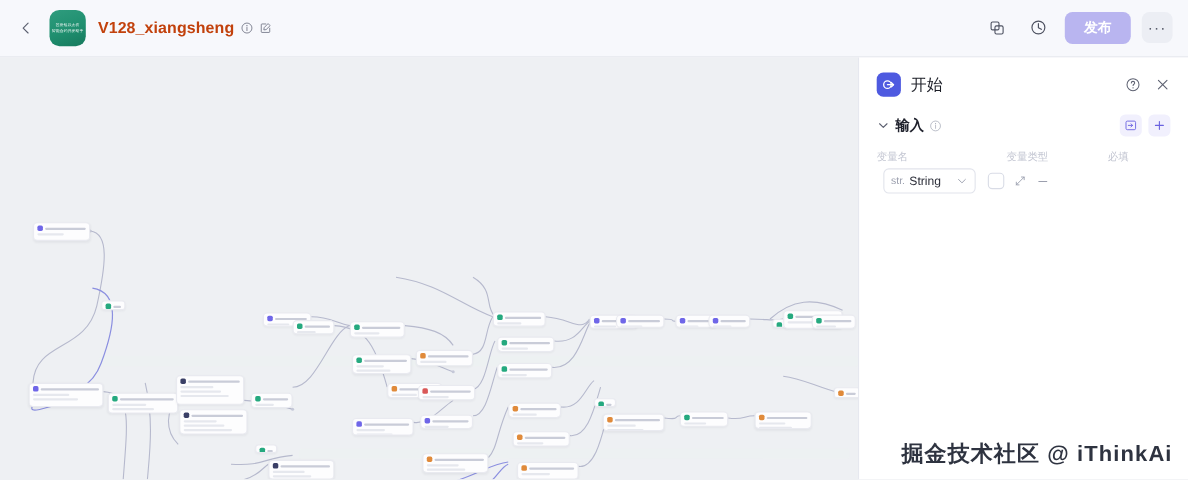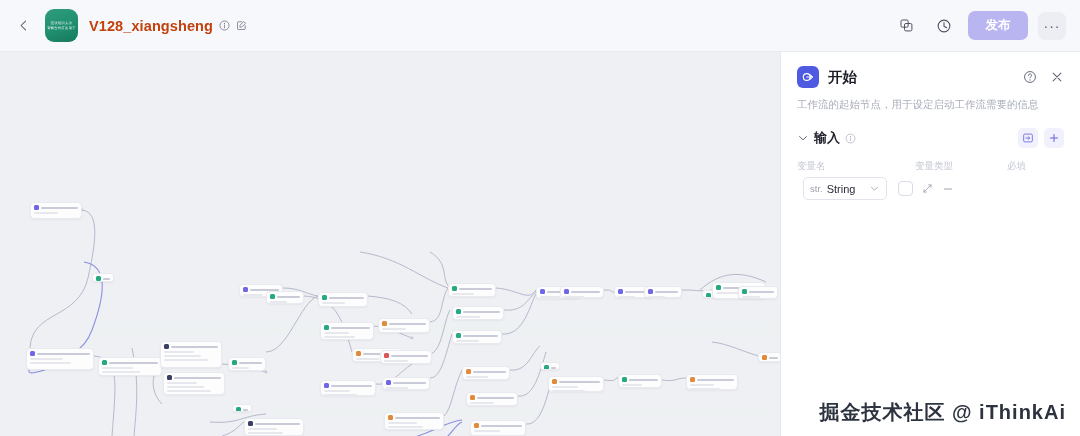--- a/index.html
+++ b/index.html
@@ -39,21 +39,21 @@
   .title-row { display: flex; align-items: center; gap: 6px; }
   .title-text { font-size: 14.5px; font-weight: 700; color: #c2410c; letter-spacing: .1px; }
   .t-icon { color: #6b6f80; display: inline-flex; align-items: center; cursor: pointer; }
   .meta-row { display: flex; align-items: center; gap: 5px; }
   .save-badge {
     font-size: 10px; color: #6f7383; background: #eceef4;
     padding: 1px 5px; border-radius: 3px; line-height: 13px;
   }
   .save-time { font-size: 10px; color: #8d91a0; }
 
-  .header-right { margin-left: auto; display: flex; align-items: center; gap: 10px; }
+  .header-right { margin-left: auto; display: flex; gap: 10px; }
   .h-icon-btn {
     width: 28px; height: 28px; border-radius: 7px;
     display: flex; align-items: center; justify-content: center;
     color: #4d5160; cursor: pointer;
   }
   .publish-btn {
     height: 29px; min-width: 60px; padding: 0 16px;
     background: #b9b5f0; color: #ffffff;
     border-radius: 7px; font-size: 12.5px; font-weight: 600;
     display: flex; align-items: center; justify-content: center; cursor: pointer;
@@ -88,21 +88,21 @@
   .panel {
     position: absolute; top: 52px; right: 0; width: 300px; height: 384px;
     background: #ffffff; border-left: 1px solid #e6e8ef;
     z-index: 15; padding: 14px 16px 0 16px;
   }
   .panel-head { display: flex; align-items: center; gap: 9px; }
   .panel-icon {
     width: 22px; height: 22px; border-radius: 6px; background: #4e5ae0;
     display: flex; align-items: center; justify-content: center; flex: 0 0 auto;
   }
-  .panel-title { font-size: 14.5px; font-weight: 700; color: #1b1d26; }
+  .panel-title { font-size: 14.5px; font-weight: 400; color: #1b1d26; }
   .panel-head-right { margin-left: auto; display: flex; align-items: center; gap: 13px; }
   .p-icon { color: #5d6171; cursor: pointer; display: flex; align-items: center; }
   .panel-desc {
     margin-top: 9px; font-size: 10.5px; color: #a9adbb; line-height: 15px;
   }
   .section-head {
     margin-top: 16px; display: flex; align-items: center; gap: 5px;
   }
   .chevron { color: #5a5e6e; display: flex; align-items: center; cursor: pointer; }
   .section-title { font-size: 13px; font-weight: 700; color: #20222d; }
@@ -546,21 +546,20 @@
           </svg>
         </span>
         <span class="p-icon">
           <svg width="14" height="14" viewBox="0 0 18 18">
             <path d="M4 4 L14 14 M14 4 L4 14" stroke="currentColor" stroke-width="1.3" stroke-linecap="round"></path>
           </svg>
         </span>
       </div>
     </div>
 
-    <div class="panel-desc">工作流的起始节点，用于设定启动工作流需要的信息</div>
 
     <div class="section-head">
       <span class="chevron">
         <svg width="12" height="12" viewBox="0 0 16 16">
           <path d="M3.5 6 L8 10.5 L12.5 6" fill="none" stroke="currentColor" stroke-width="1.3" stroke-linecap="round" stroke-linejoin="round"></path>
         </svg>
       </span>
       <span class="section-title">输入</span>
       <span class="info-dot">
         <svg width="11" height="11" viewBox="0 0 16 16">

